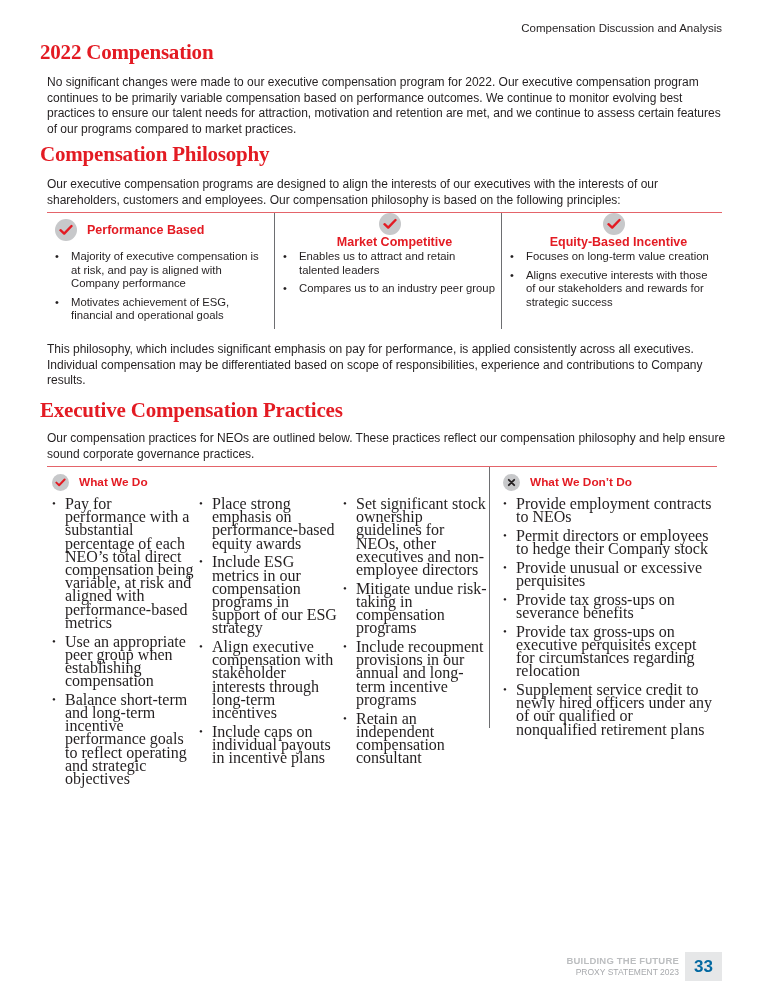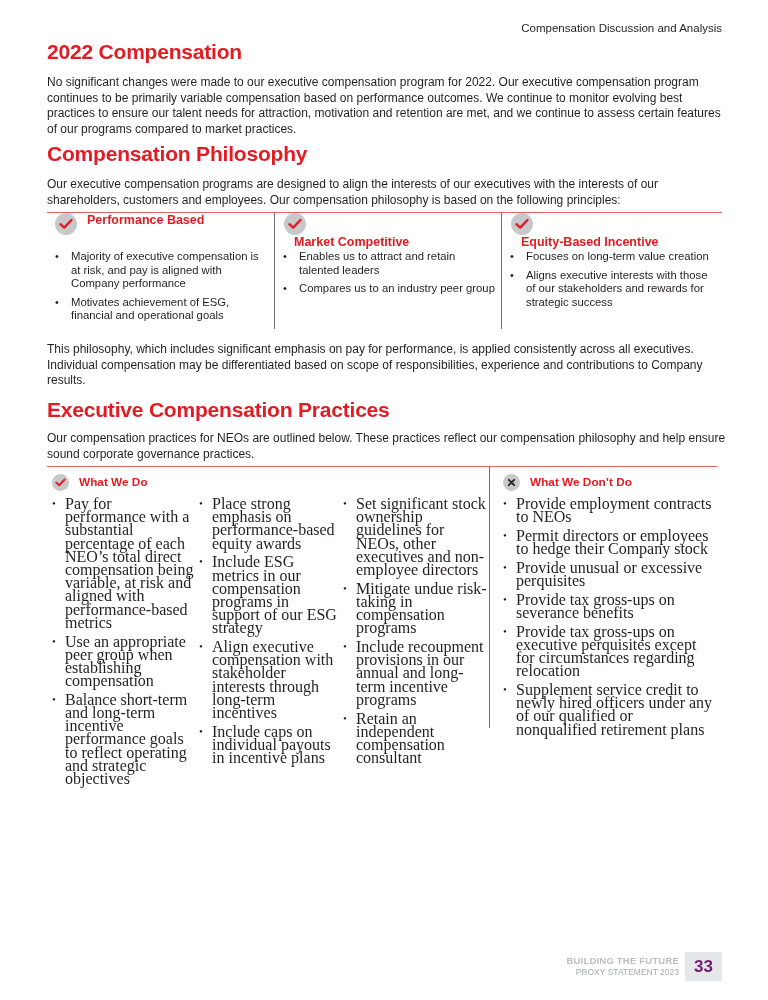--- a/index.html
+++ b/index.html
@@ -8,43 +8,43 @@
     position: relative;
     font-family: "Liberation Sans", sans-serif;
     color: #231f20;
     overflow: hidden;
   }
   .running-header {
     position: absolute; top: 22px; right: 46px;
     font-size: 11.5px; color: #231f20;
   }
   .h1 {
-    position: absolute; left: 47px;
-    font-family: Liberation Sans, sans-serif;
+    position: absolute; left: 40px;
+    font-family: Liberation Serif, serif;
     font-weight: bold; font-size: 21px; color: #e31b23;
     letter-spacing: -0.2px;
   }
   .para {
     position: absolute; left: 47px; width: 680px;
     font-size: 12px; line-height: 15.6px; color: #231f20;
   }
   
   .phil {
     position: absolute; left: 47px; top: 212px; width: 675px; height: 117px;
     border-top: 1.5px solid #e4646a;
     display: flex;
   }
   .phil-col {
     flex: 1; position: relative; padding: 0 6px 0 6px;
   }
   .phil-col + .phil-col { border-left: 1px solid #6d6e71; }
   .phil-col:nth-child(1) { flex: 0 0 227px; }
   .phil-col:nth-child(2) { flex: 0 0 227px; }
   .phil-head {
-    display: flex; align-items: flex-start; height: 34px; padding-left: 2px;
+    display: flex; align-items: center; height: 34px; padding-left: 2px;
   }
   .phil-col:nth-child(n+2) .phil-head { padding-left: 3px; flex-direction: column; }
   .check-badge {
     width: 22px; height: 22px; border-radius: 50%;
     background: #c7c8ca; display: inline-flex; align-items: center; justify-content: center;
     flex: 0 0 22px;
   }
   .phil-title {
     margin-left: 10px; font-weight: bold; font-size: 12.5px; color: #e31b23;
   }
@@ -88,21 +88,21 @@
 
   .footer-brand {
     position: absolute; right: 89px; top: 955px; text-align: right;
   }
   .footer-title {
     font-weight: bold; font-size: 9.5px; color: #bcbec0; letter-spacing: 0.2px;
   }
   .footer-sub { font-size: 8.5px; color: #a7a9ac; margin-top: 1px; }
   .page-num {
     position: absolute; right: 46px; top: 952px; width: 37px; height: 29px;
-    background: #e6e7e8; color: #701a75; font-weight: bold; font-size: 17px;
+    background: #e6e7e8; color: #0369a1; font-weight: bold; font-size: 17px;
     display: flex; align-items: center; justify-content: center;
   }
 </style>
 </head>
 <body>
 
 <div class="running-header">Compensation Discussion and Analysis</div>
 
 <h1 class="h1" style="top:40px;">2022 Compensation</h1>
 <p class="para" style="top:75px;width:682px;">No significant changes were made to our executive compensation program for 2022. Our executive compensation program continues to be primarily variable compensation based on performance outcomes. We continue to monitor evolving best practices to ensure our talent needs for attraction, motivation and retention are met, and we continue to assess certain features of our programs compared to market practices.</p>

